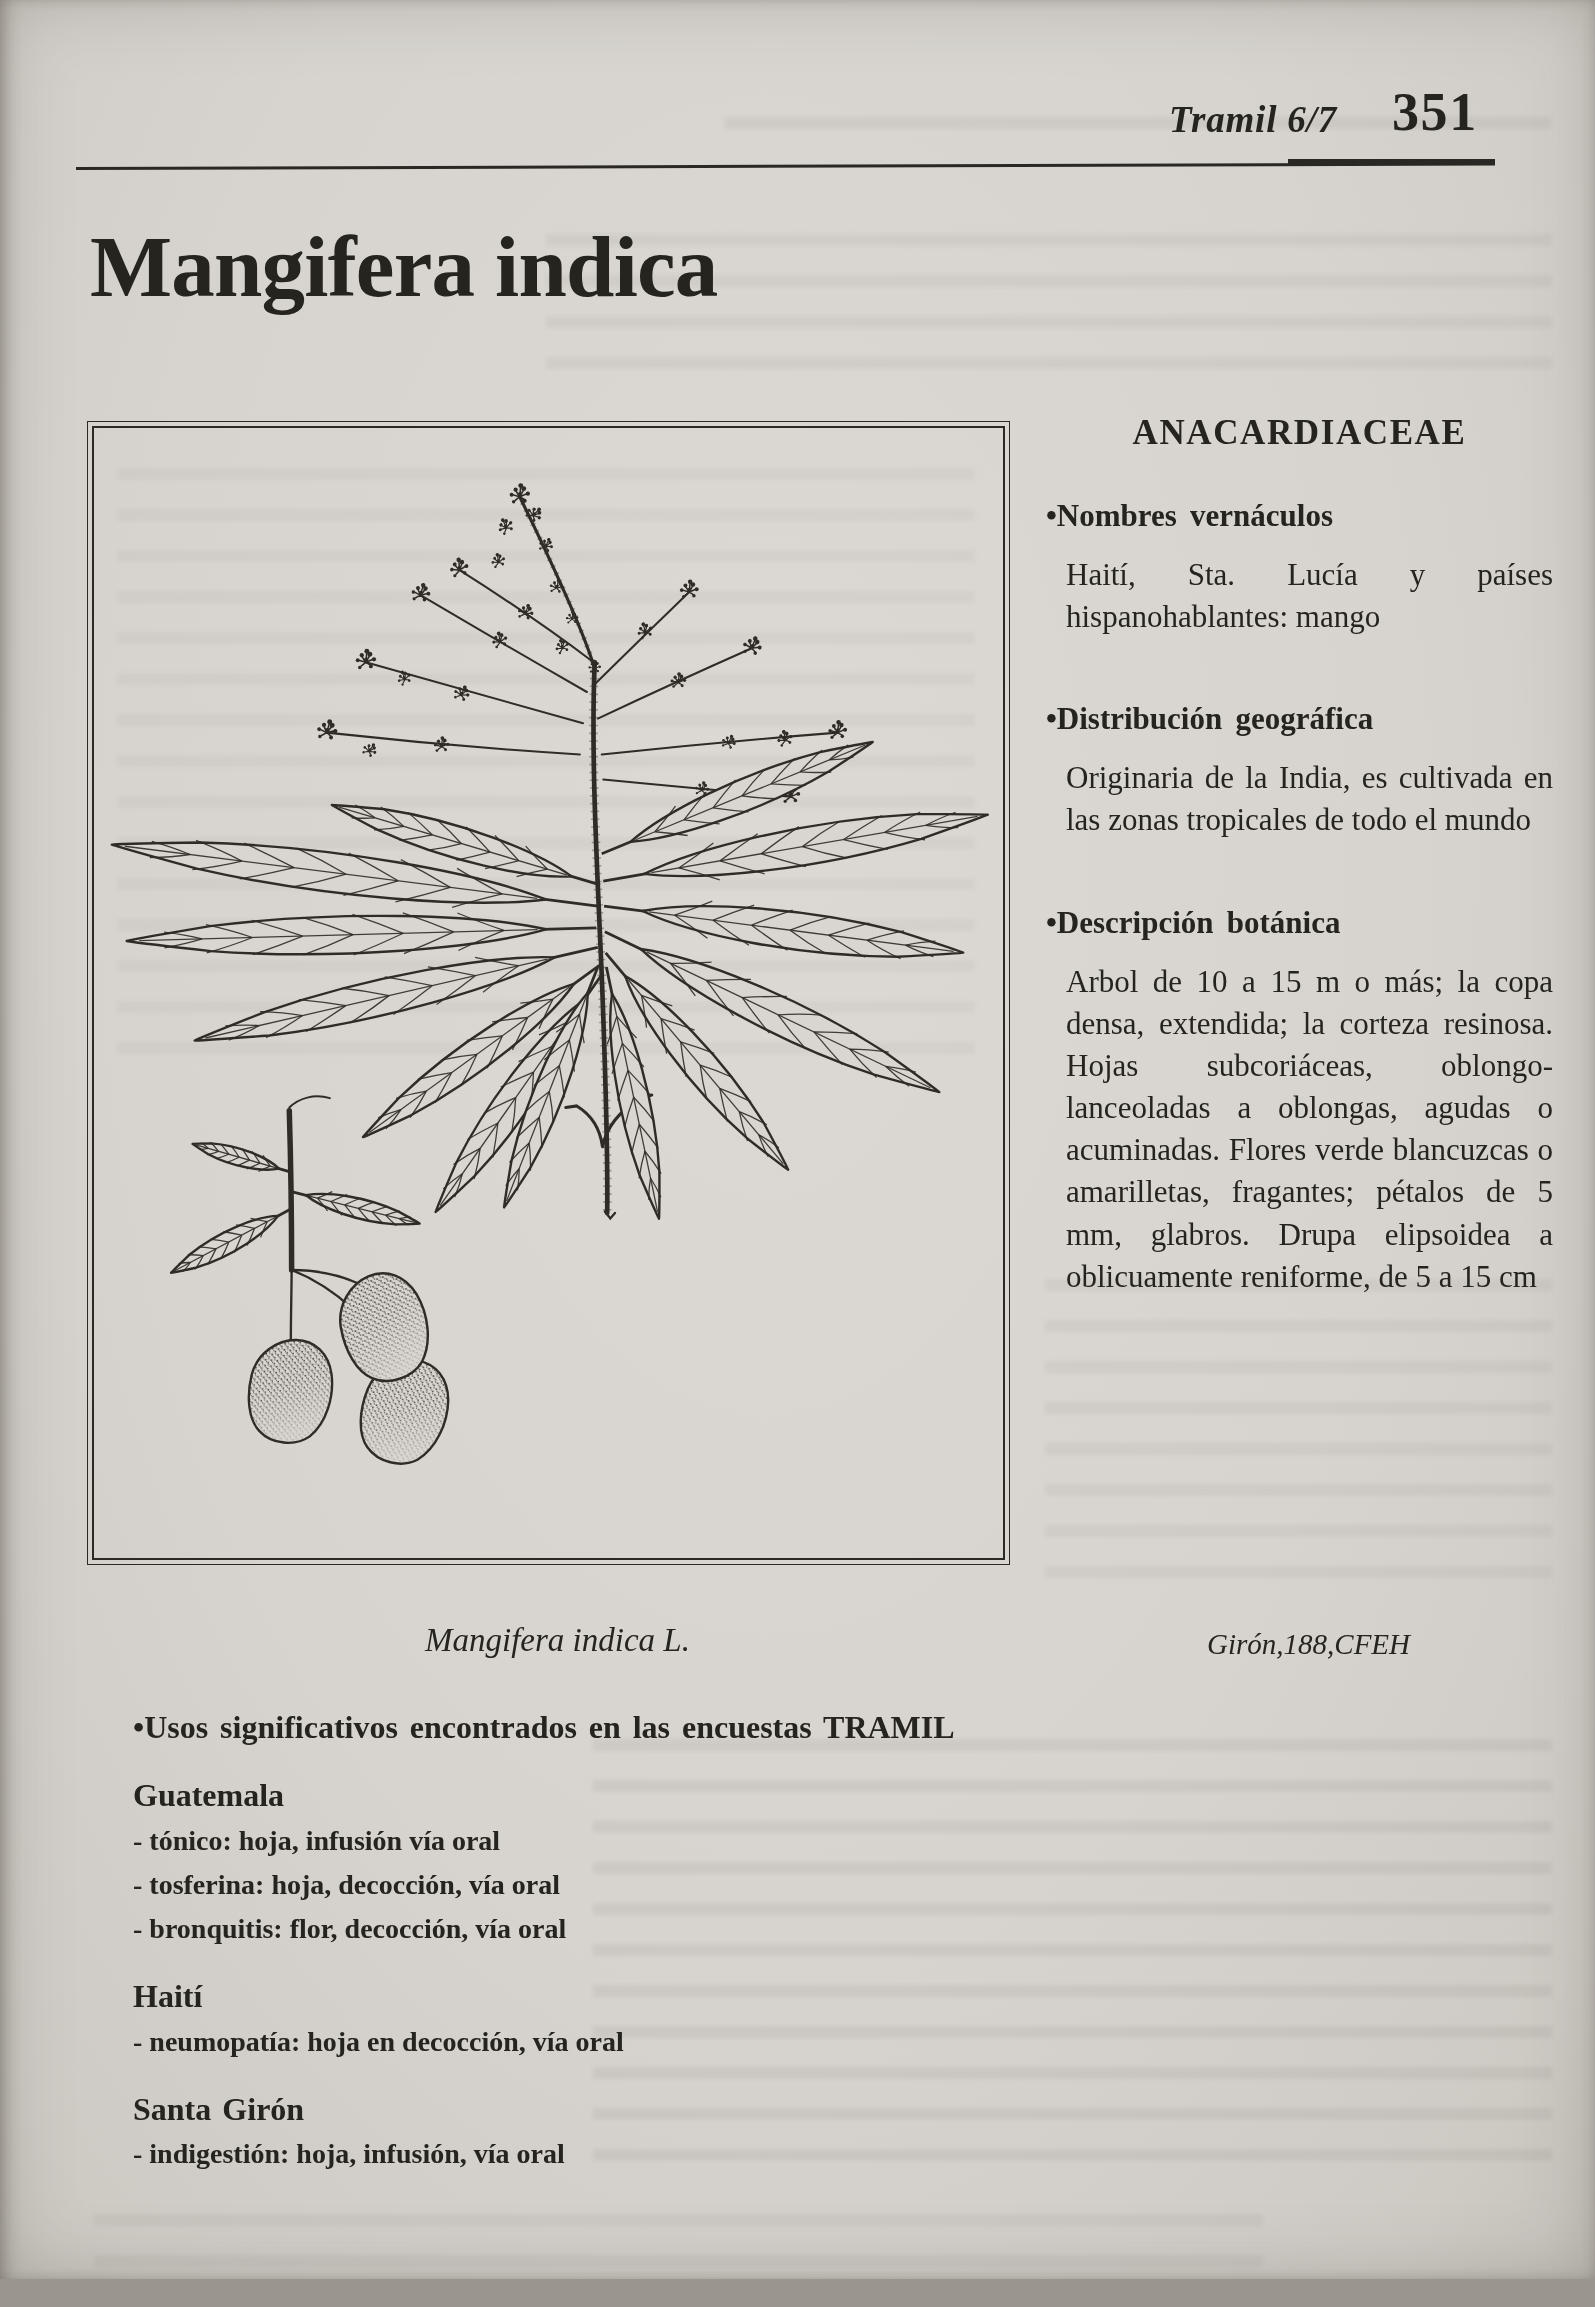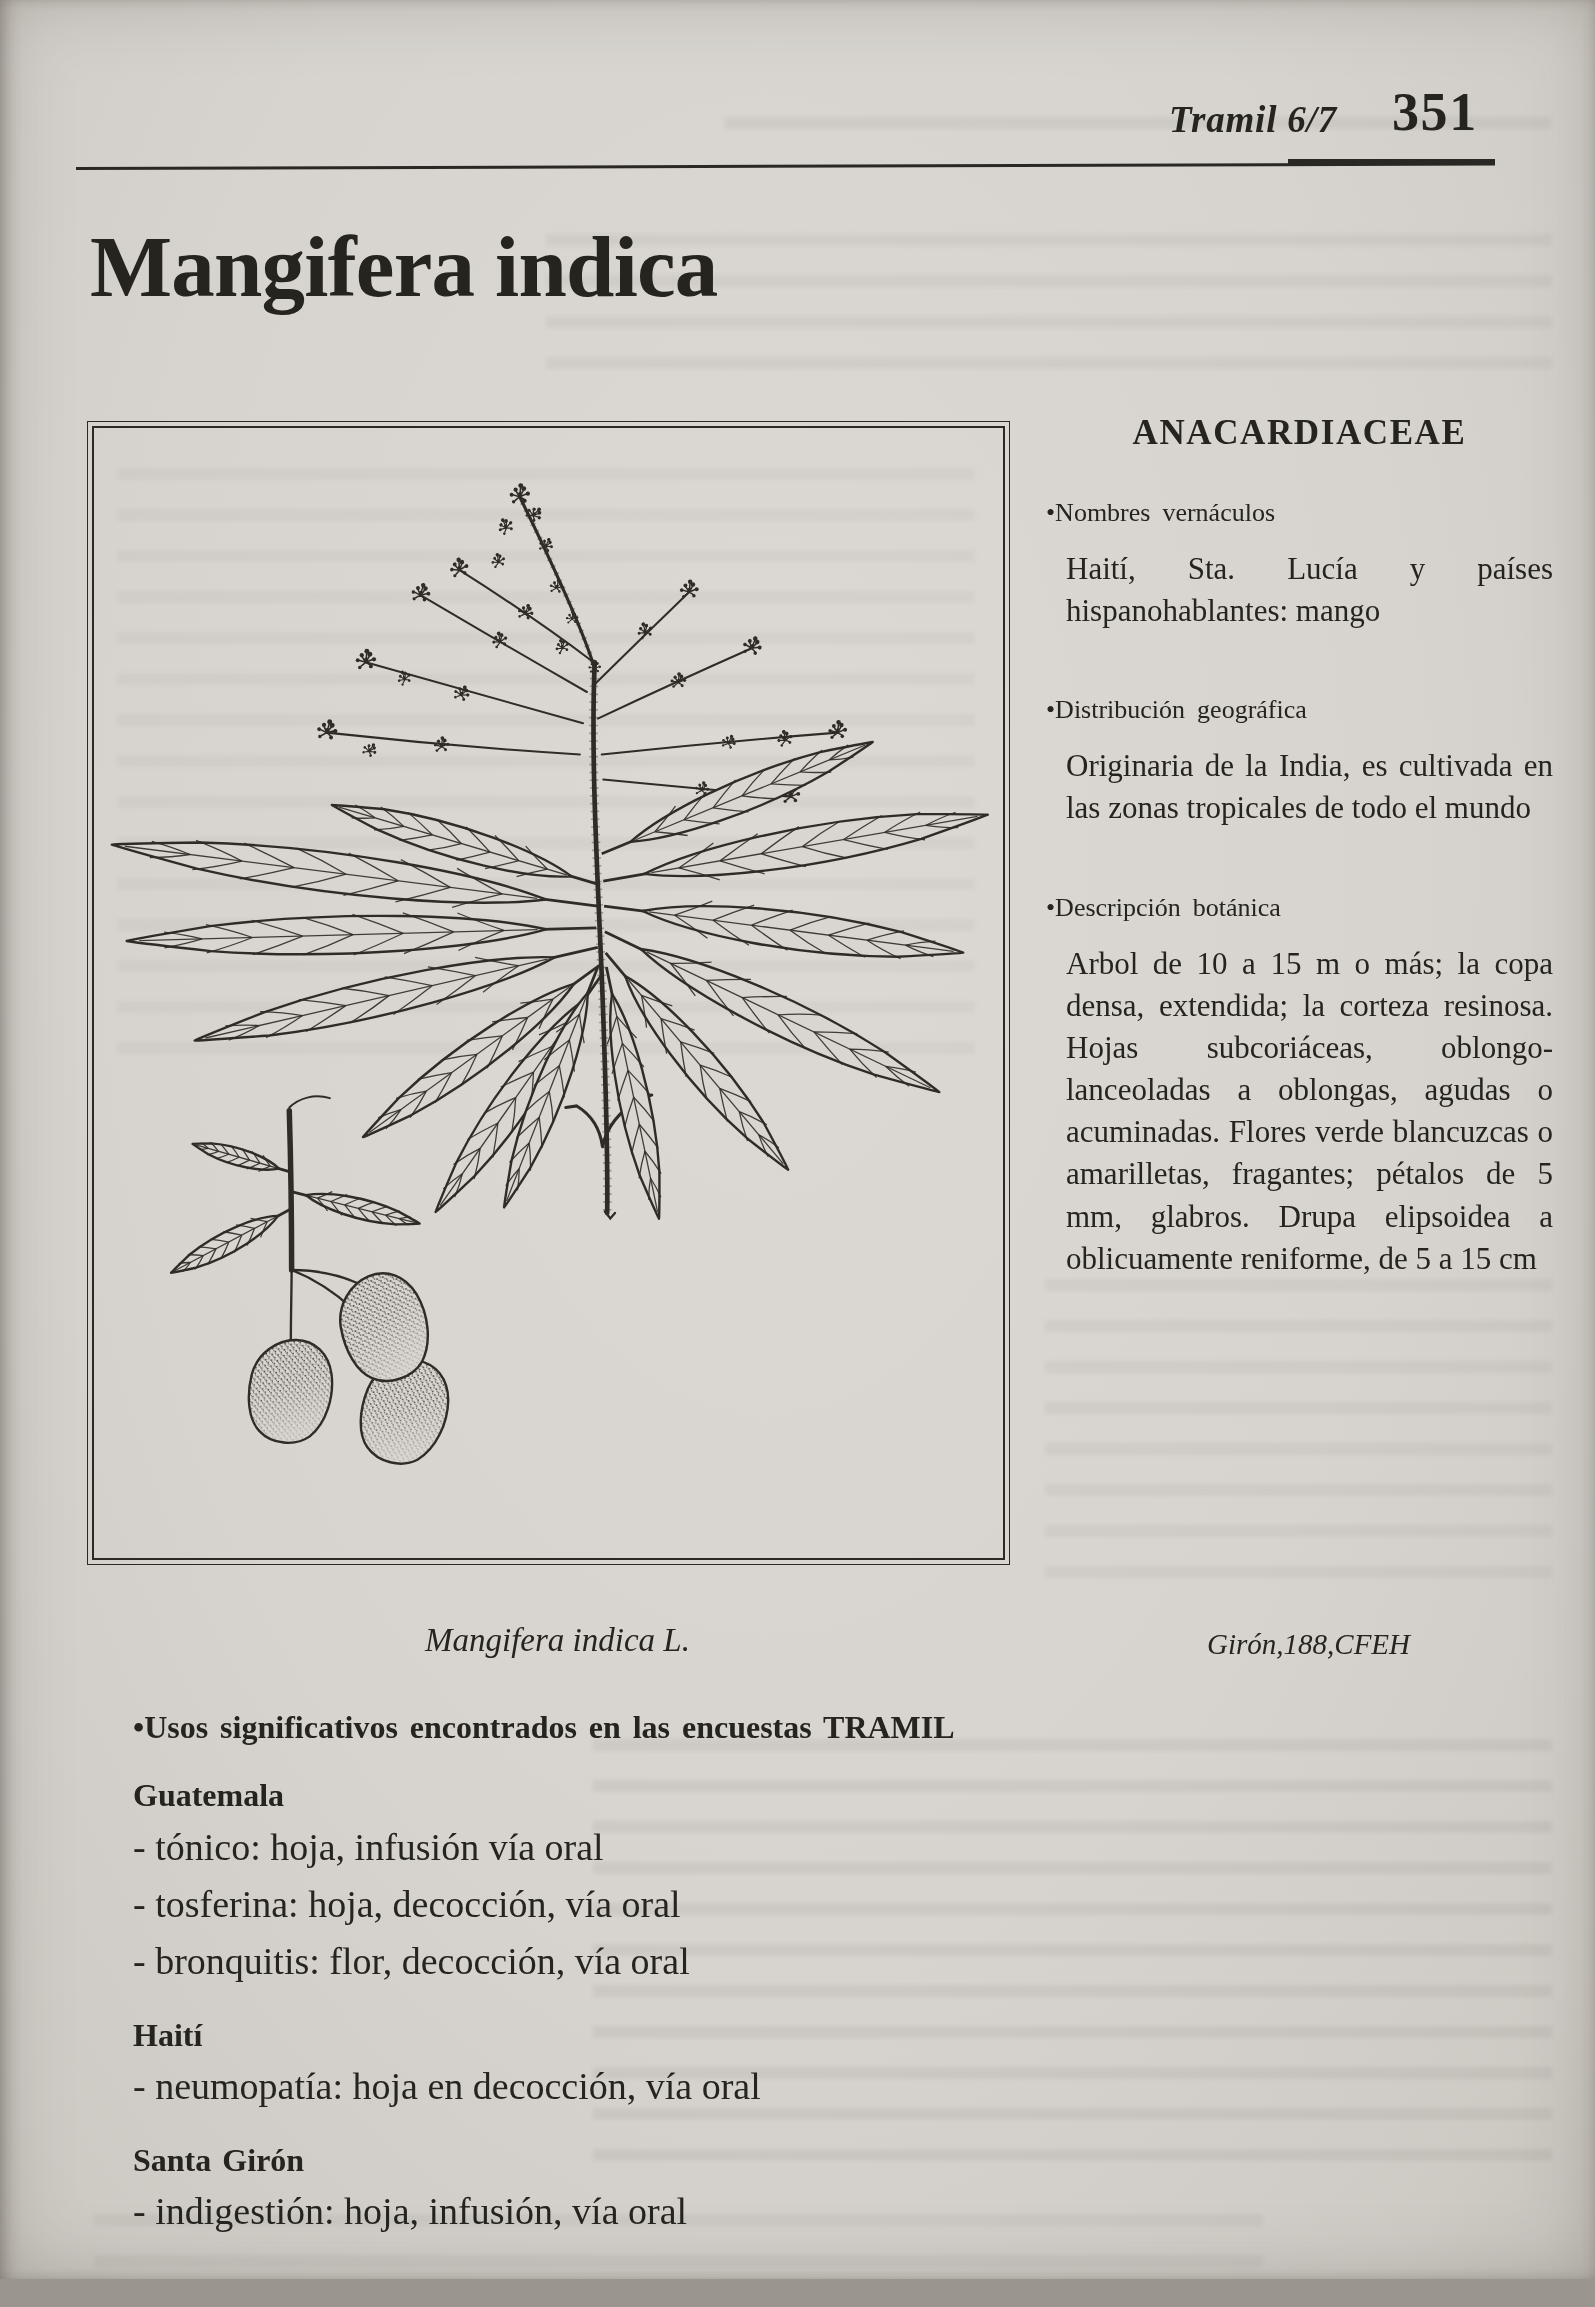--- a/index.html
+++ b/index.html
@@ -21,28 +21,28 @@
   .title{position:absolute; top:216px; left:90px; margin:0; font-size:87px; font-weight:700; letter-spacing:-0.8px; white-space:nowrap;}
   
   .figure{position:absolute; left:87px; top:421px; width:923px; height:1144px; box-sizing:border-box; border:1.6px solid #2b2923; padding:3.9px;}
   .figure-inner{width:100%; height:100%; box-sizing:border-box; border:2.3px solid #2b2923;}
   .figure-inner svg{display:block; width:100%; height:100%;}
   .cap-species{position:absolute; top:1622px; left:425px; font-style:italic; font-size:33px; white-space:nowrap;}
   .cap-credit{position:absolute; top:1628px; left:1207px; font-style:italic; font-size:29px; white-space:nowrap;}
   
   .col{position:absolute; left:1046px; top:409px; width:507px;}
   .family{margin:4px; font-size:35px; font-weight:700; letter-spacing:1.6px; text-align:center; white-space:nowrap;}
-  .col h3{font-size:26px; font-weight:400; margin:63px 0 20px 0; word-spacing:5.5px; white-space:nowrap;}
+  .col h3{font-size:31px; font-weight:700; margin:63px 0 20px 0; word-spacing:5.5px; white-space:nowrap;}
   .col h3.first{margin-top:45px;}
   .col p{margin:0 0 0 20px; font-size:31px; line-height:1.36; text-align:justify;}
   
   .uses{position:absolute; left:133px; top:1709px; width:1123px;}
   .uses-heading{margin:0; font-size:32px; font-weight:700; word-spacing:3.9px; white-space:nowrap;}
   .country{font-size:32px; font-weight:700; margin:31px 0 0 0; word-spacing:3.1px;}
-  .uitem{font-size:38px; line-height:1.28; margin-top:8.6px; white-space:nowrap;}
+  .uitem{font-size:28px; line-height:1.28; margin-top:8.6px; white-space:nowrap;font-weight:bold;}
   
   .s1{stroke:#2f2c27; fill:none; stroke-linecap:round;}
   .bark{stroke:#2f2c27; fill:none; opacity:.38; stroke-dasharray:2 8;}
   .lf{fill:#d9d6d1; stroke:#2f2c27; stroke-width:2.4; vector-effect:non-scaling-stroke; stroke-linejoin:round;}
   .lp{stroke:#2f2c27; stroke-width:2.8; vector-effect:non-scaling-stroke; fill:none;}
   .lv{stroke:#2f2c27; stroke-width:1.3; vector-effect:non-scaling-stroke; fill:none; opacity:.9;}
   .tw{stroke:#2f2c27; stroke-width:1.6; fill:none;}
   .dot{fill:#2f2c27;}
   .mline{stroke:#2f2c27; stroke-width:2.8; fill:none; stroke-linejoin:round;}
 </style>

